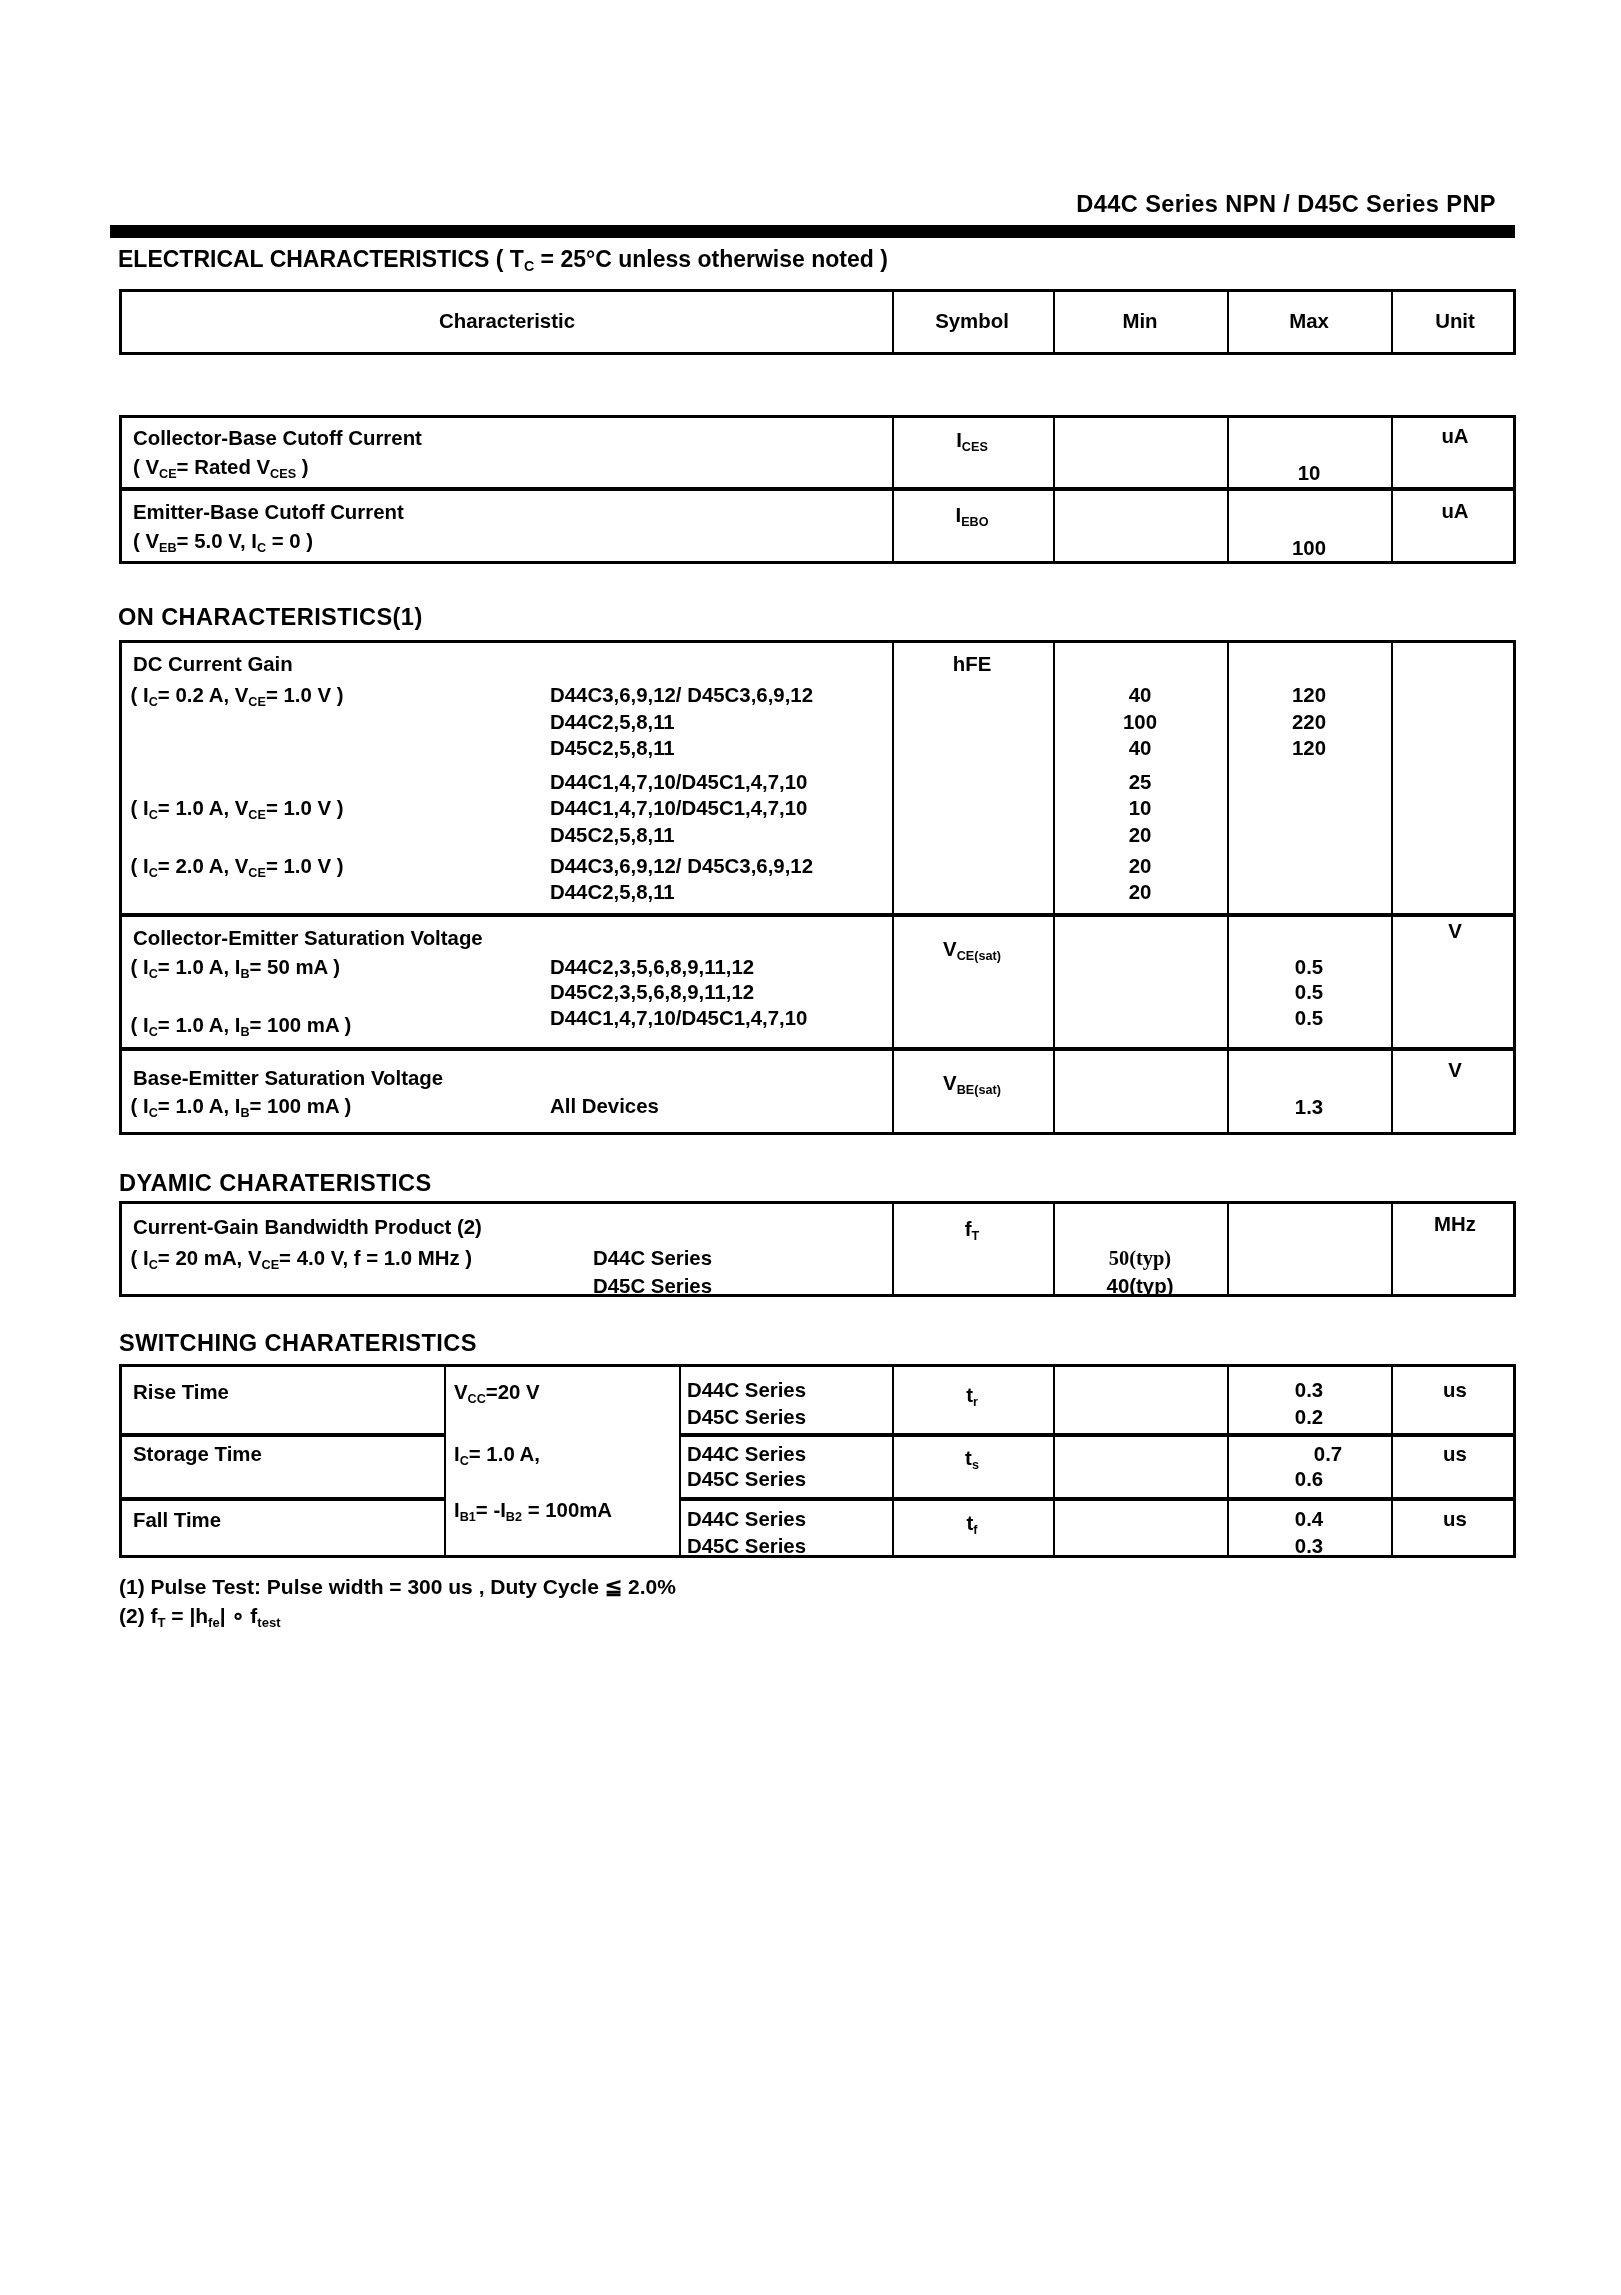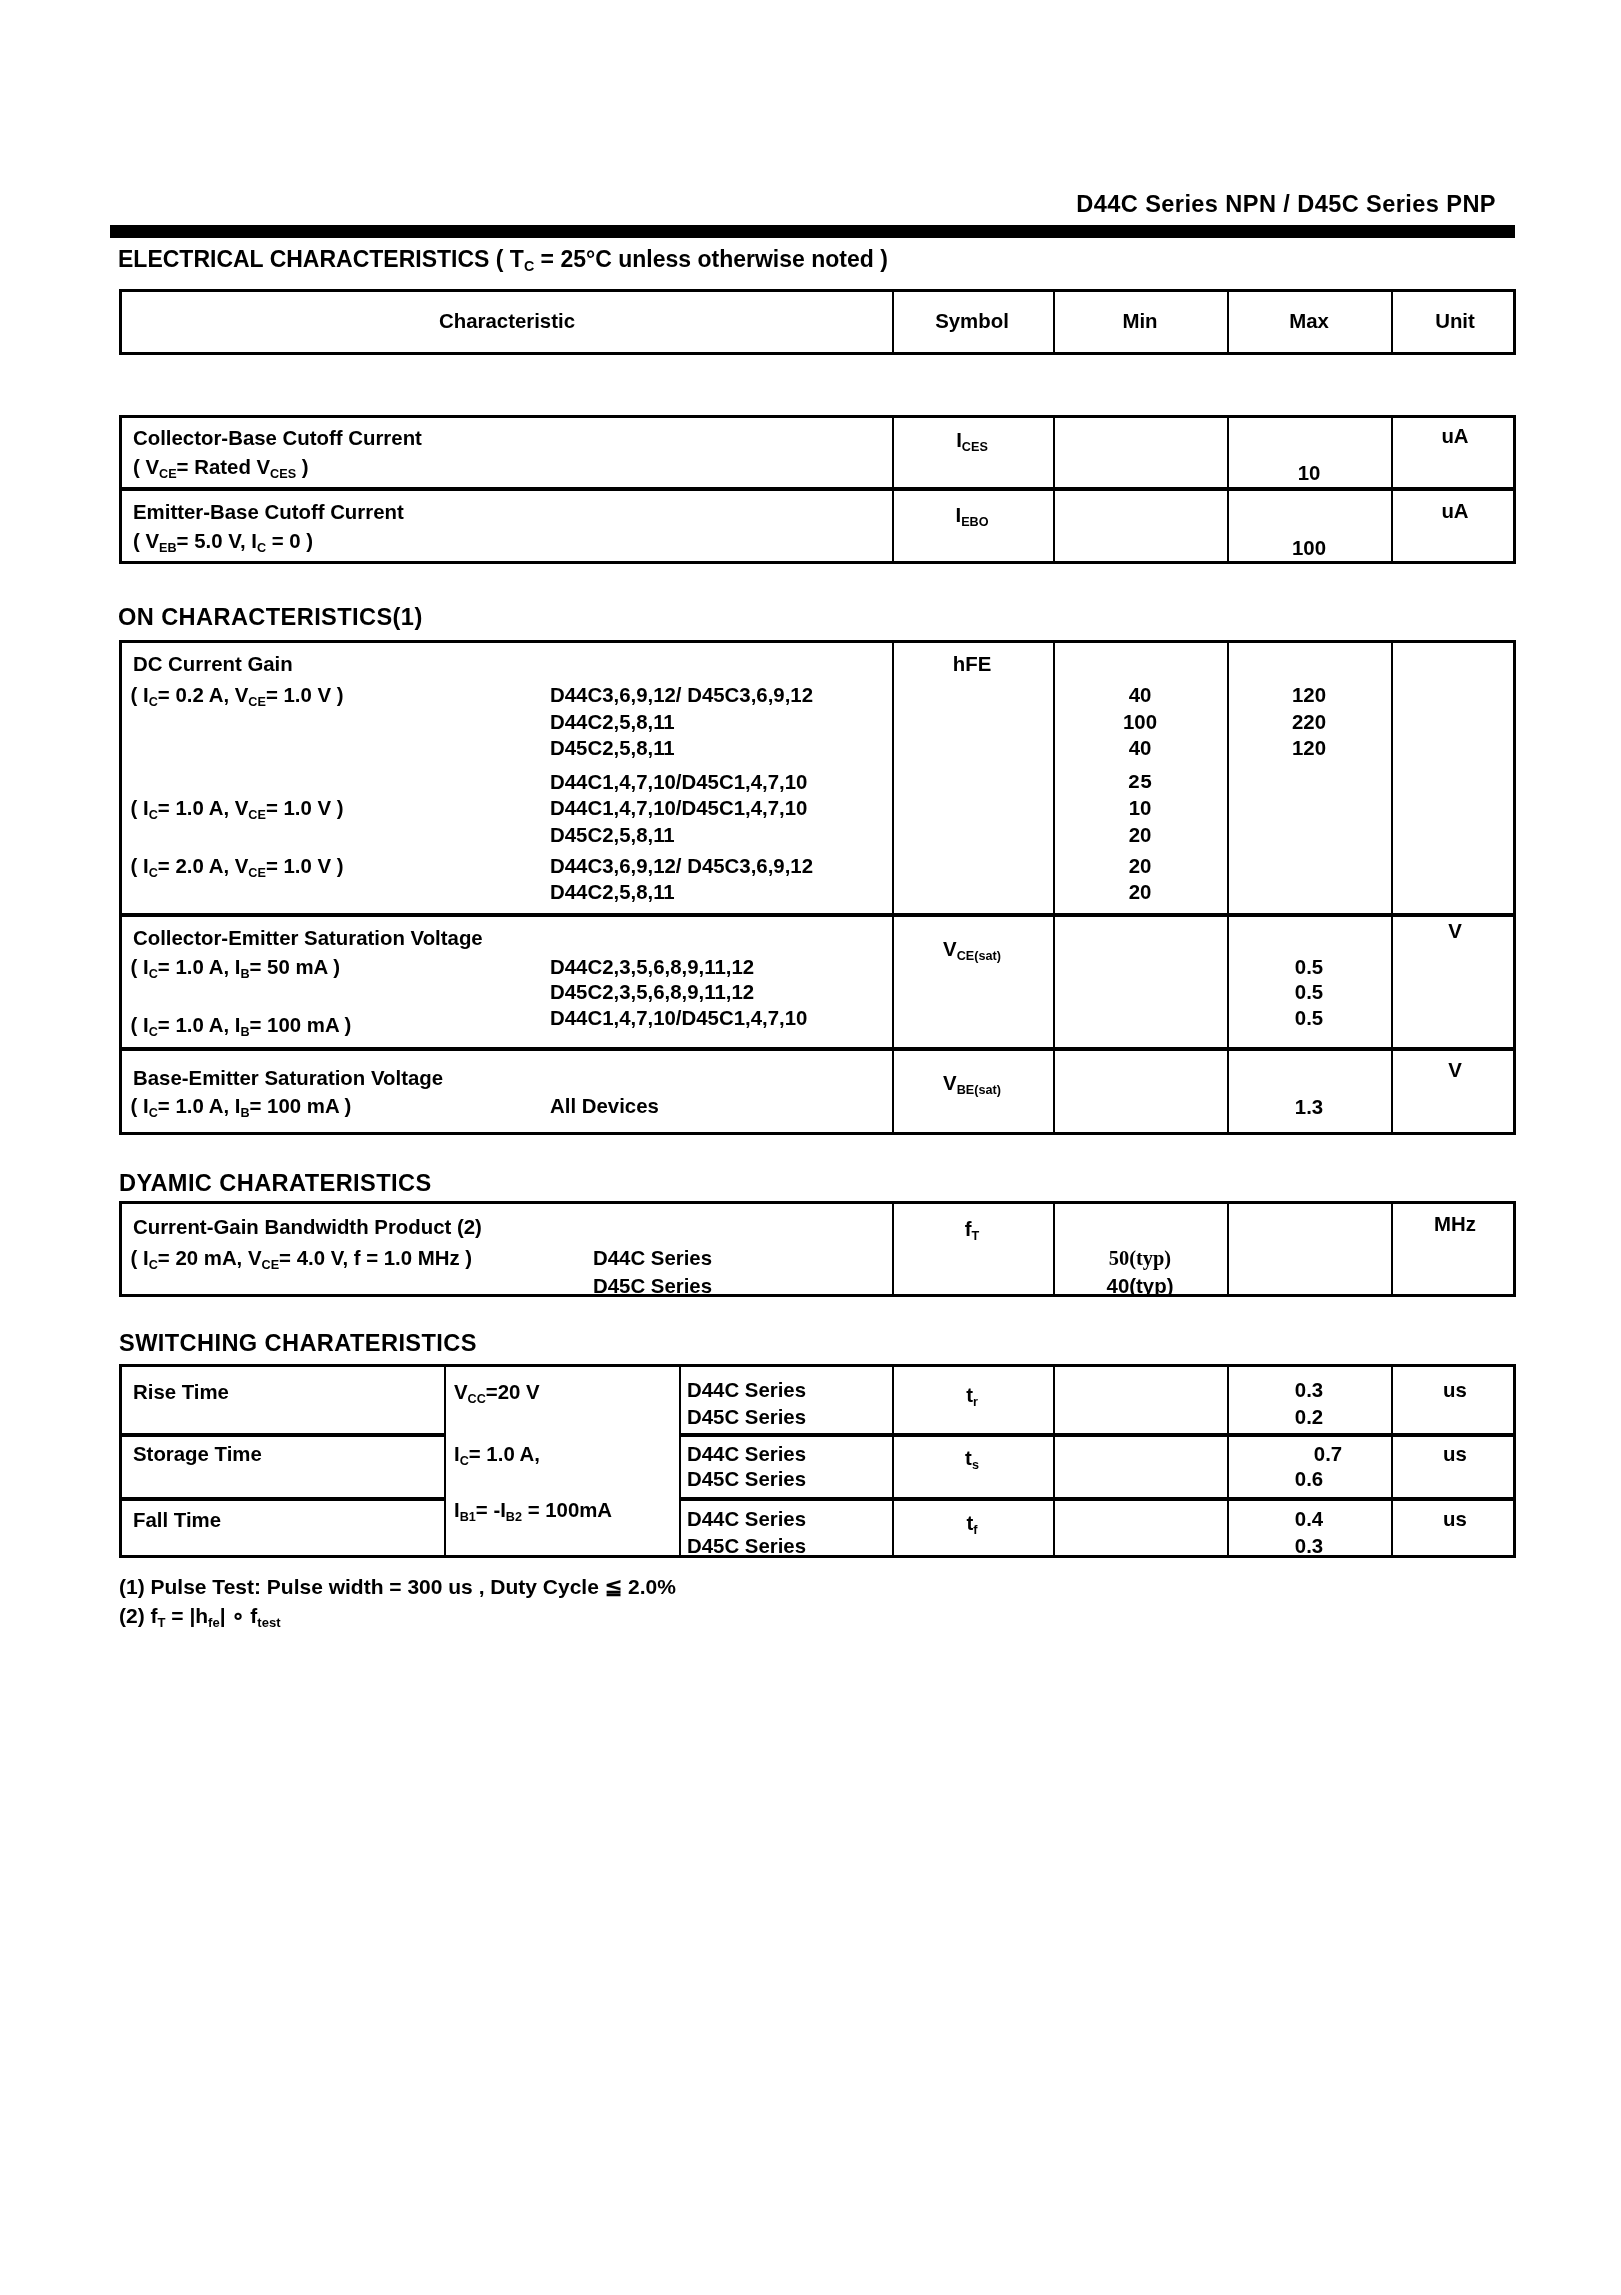--- a/index.html
+++ b/index.html
@@ -90,21 +90,21 @@
 
   <span class="txt" style="left:428px; top:67px;">D44C2,5,8,11</span>
   <span class="txt ctr" style="left:1018px; top:67px;">100</span>
   <span class="txt ctr" style="left:1187px; top:67px;">220</span>
 
   <span class="txt" style="left:428px; top:93px;">D45C2,5,8,11</span>
   <span class="txt ctr" style="left:1018px; top:93px;">40</span>
   <span class="txt ctr" style="left:1187px; top:93px;">120</span>
 
   <span class="txt" style="left:428px; top:127px;">D44C1,4,7,10/D45C1,4,7,10</span>
-  <span class="txt ctr" style="left:1018px; top:127px;font-family:Liberation Mono, monospace;">25</span>
+  <span class="txt ctr" style="left:1018px; top:127px;">25</span>
 
   <span class="txt" style="left:8.6px; top:153px;">( I<sub>C</sub>= 1.0 A, V<sub>CE</sub>= 1.0 V )</span>
   <span class="txt" style="left:428px; top:153px;">D44C1,4,7,10/D45C1,4,7,10</span>
   <span class="txt ctr" style="left:1018px; top:153px;">10</span>
 
   <span class="txt" style="left:428px; top:180px;">D45C2,5,8,11</span>
   <span class="txt ctr" style="left:1018px; top:180px;">20</span>
 
   <span class="txt" style="left:8.6px; top:211px;">( I<sub>C</sub>= 2.0 A, V<sub>CE</sub>= 1.0 V )</span>
   <span class="txt" style="left:428px; top:211px;">D44C3,6,9,12/ D45C3,6,9,12</span>

